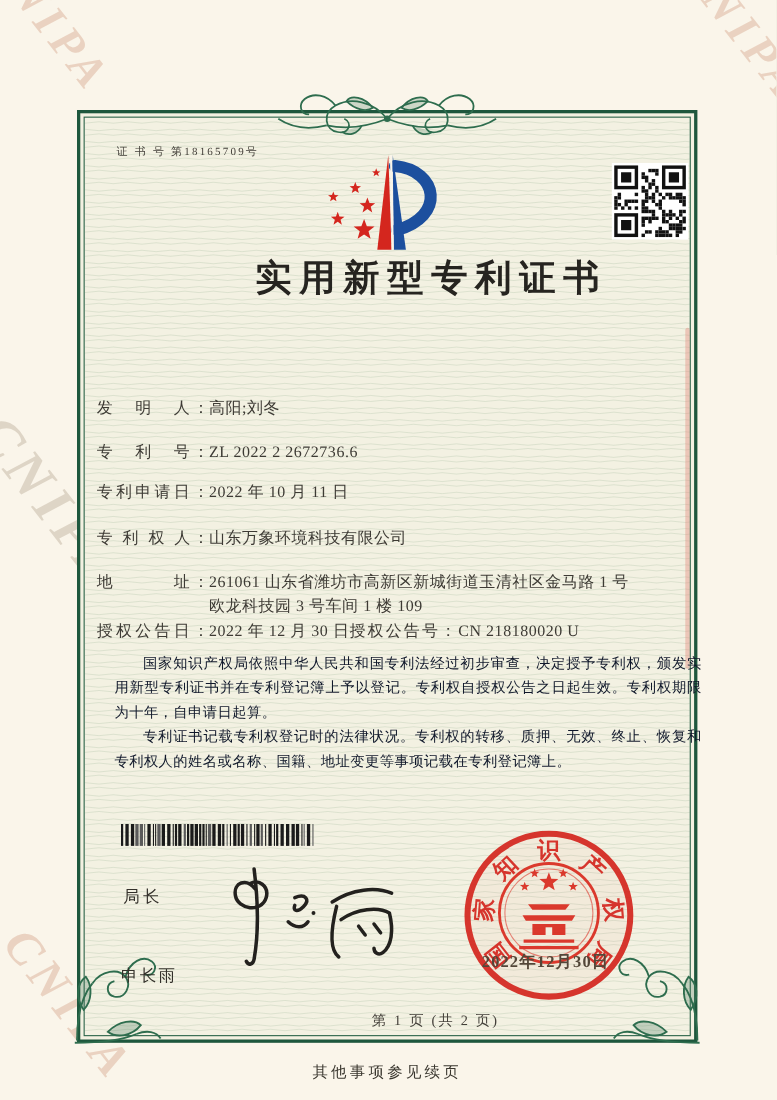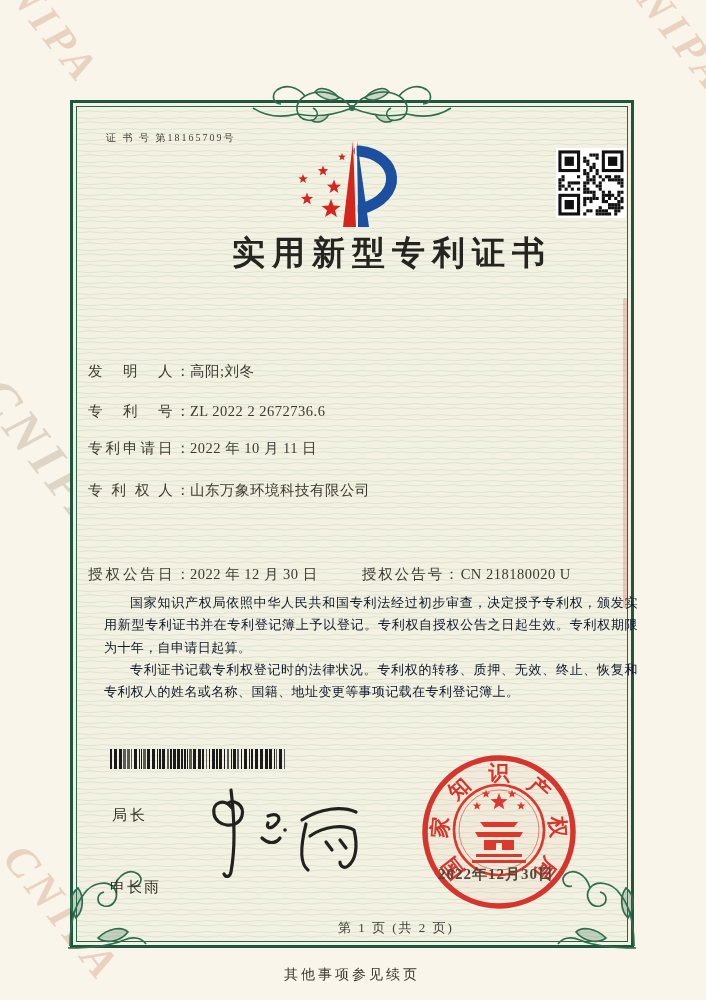--- a/index.html
+++ b/index.html
@@ -397,22 +397,25 @@
     </div>
     <div class="row" style="top:401px">
       <span class="lbl">专　利　号：</span><span class="val">ZL 2022 2 2672736.6</span>
     </div>
     <div class="row" style="top:438px">
       <span class="lbl">专利申请日：</span><span class="val">2022 年 10 月 11 日</span>
     </div>
     <div class="row" style="top:480px">
       <span class="lbl">专 利 权 人：</span><span class="val">山东万象环境科技有限公司</span>
     </div>
+    <div class="row" style="top:520px">
+      <span class="lbl">地　　　址：</span><span class="val"><span class="line">261061 山东省潍坊市高新区新城街道玉清社区金马路 1 号</span><span class="line">欧龙科技园 3 号车间 1 楼 109</span></span>
+    </div>
     <div class="row" style="top:564px">
-      <span class="lbl">授权公告日：</span><span class="val">2022 年 12 月 30 日</span><span class="lbl2" style="margin-left:44px;letter-spacing:2px;">授权公告号：</span><span class="val">CN 218180020 U</span>
+      <span class="lbl">授权公告日：</span><span class="val">2022 年 12 月 30 日</span><span class="lbl2" style="letter-spacing:2px;">授权公告号：</span><span class="val">CN 218180020 U</span>
     </div>
 
     <div class="paras">
       <p>国家知识产权局依照中华人民共和国专利法经过初步审查，决定授予专利权，颁发实用新型专利证书并在专利登记簿上予以登记。专利权自授权公告之日起生效。专利权期限为十年，自申请日起算。</p>
       <p>专利证书记载专利权登记时的法律状况。专利权的转移、质押、无效、终止、恢复和专利权人的姓名或名称、国籍、地址变更等事项记载在专利登记簿上。</p>
     </div>
 
     <svg id="barcode" class="abs" style="left:110px;top:749px;" width="182" height="22">
         <rect x="0" y="0" width="2" height="20" fill="#1a1a1a"></rect>
         <rect x="4" y="0" width="3" height="20" fill="#1a1a1a"></rect>

